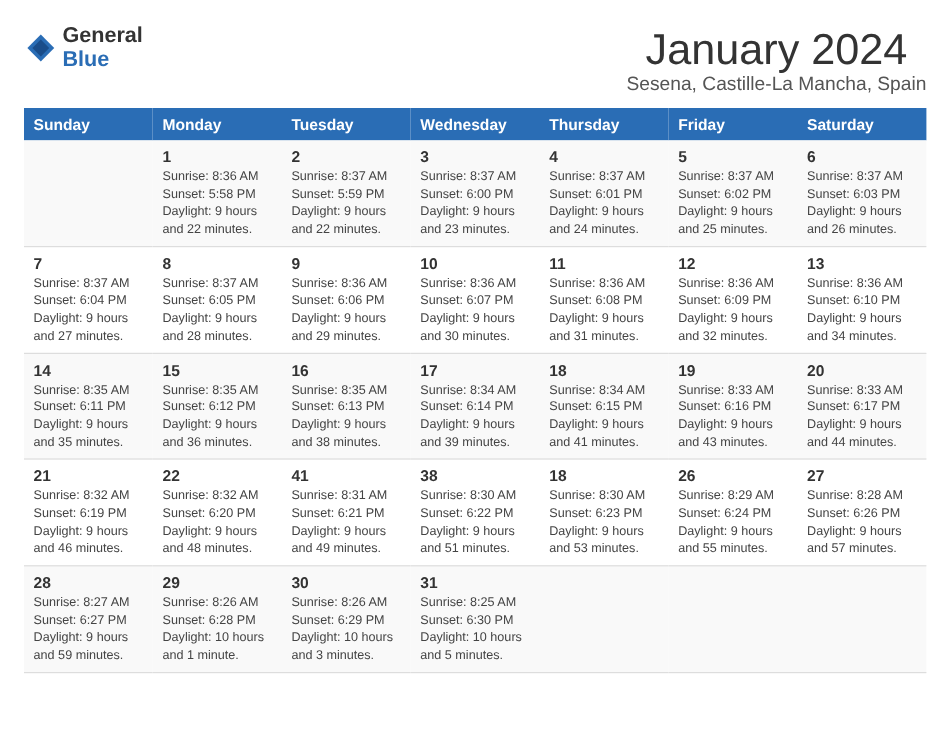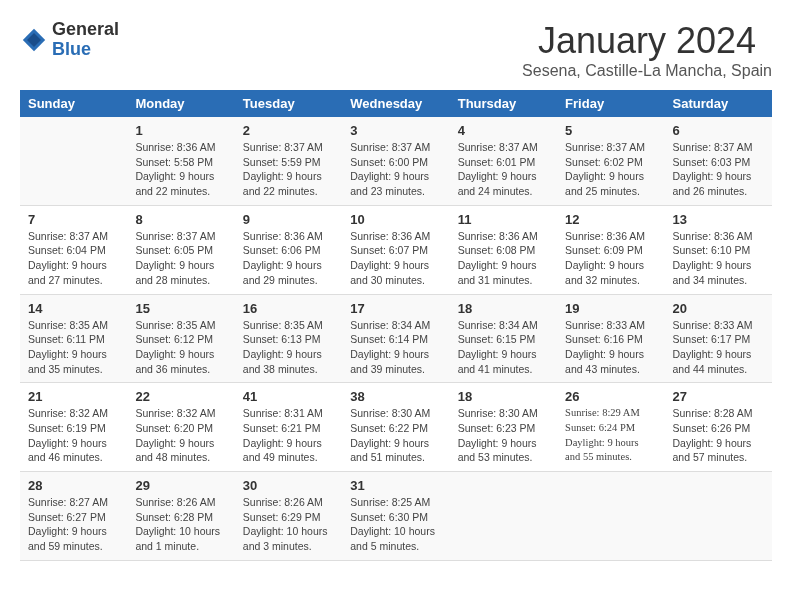--- a/index.html
+++ b/index.html
@@ -303,21 +303,21 @@
         </td>
         <td>
           <span class="day-number">18</span>
           <div class="day-info" style="white-space: pre-line;">Sunrise: 8:30 AM
 Sunset: 6:23 PM
 Daylight: 9 hours
 and 53 minutes.</div>
         </td>
         <td>
           <span class="day-number">26</span>
-          <div class="day-info" style="white-space: pre-line; font-family: Liberation Serif, serif;">Sunrise: 8:29 AM
+          <div class="day-info" style="white-space: pre-line;">Sunrise: 8:29 AM
 Sunset: 6:24 PM
 Daylight: 9 hours
 and 55 minutes.</div>
         </td>
         <td>
           <span class="day-number">27</span>
           <div class="day-info" style="white-space: pre-line;">Sunrise: 8:28 AM
 Sunset: 6:26 PM
 Daylight: 9 hours
 and 57 minutes.</div>

